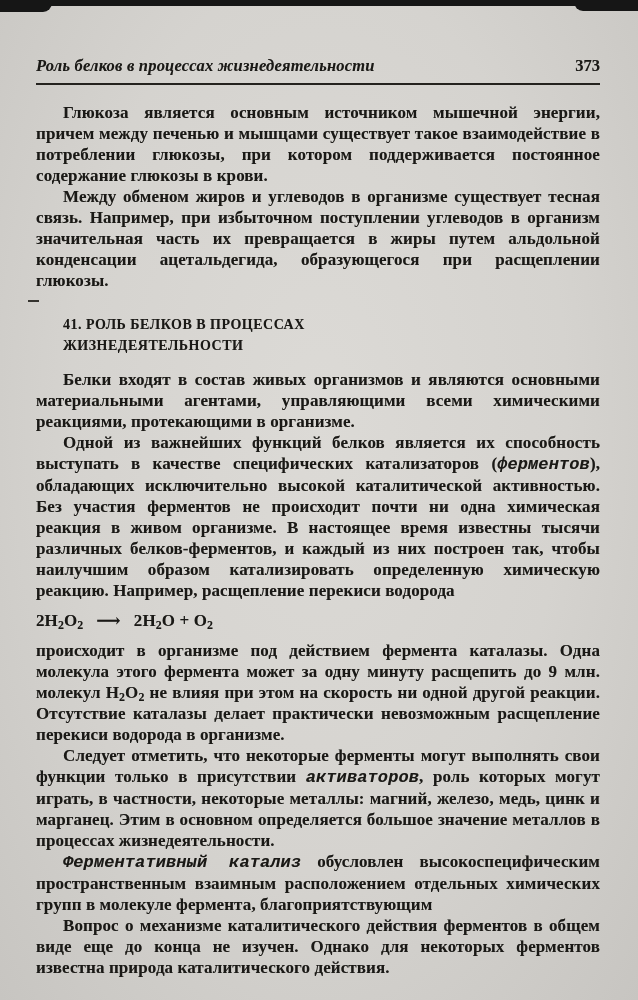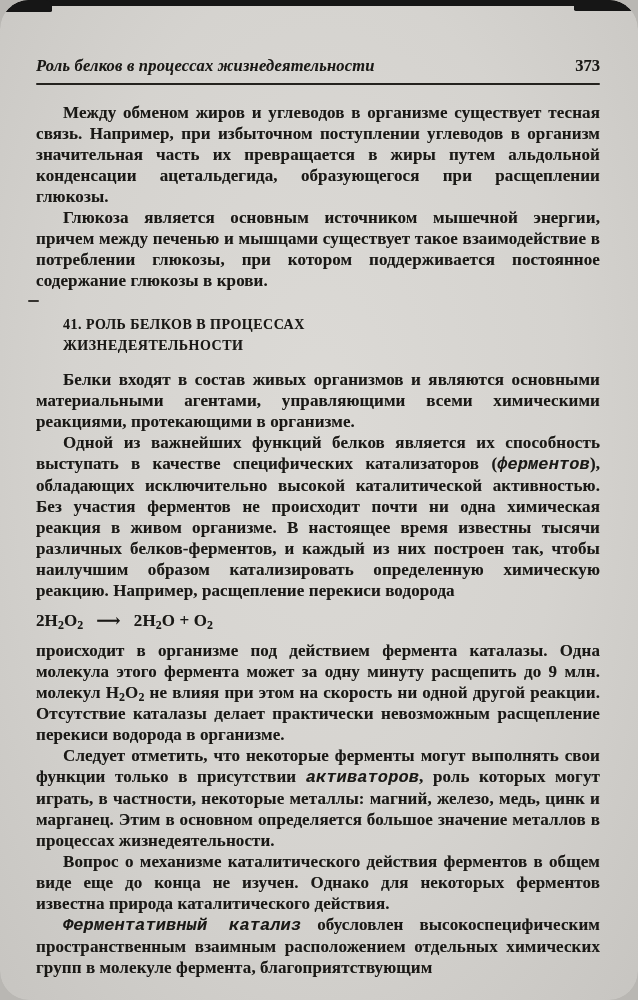--- a/index.html
+++ b/index.html
@@ -1,15 +1,15 @@
 <!DOCTYPE html>
 <html lang="ru"><head>
 <meta charset="utf-8">
 <style>
-  * { margin: 0; padding: 0; box-sizing: border-box; border-radius: 29px; }
+  * { margin: 0; padding: 0; box-sizing: border-box; }
   html, body { width: 638px; background: #b9b7b3; }
   body { font-family: "Liberation Serif", "DejaVu Serif", serif; }
 
   .page {
     position: relative;
     width: 638px;
     height: 1000px;
     overflow: hidden;
     color: #1a1916;
     background: radial-gradient(ellipse at 50% 42%, #dcdad6 0%, #d5d3cf 55%, #c7c5c1 100%);
@@ -72,28 +72,28 @@
   <div class="artifact-dash"></div>
 
   <div class="inner">
     <header class="running-head">
       <span class="running-title">Роль белков в процессах жизнедеятельности</span>
       <span class="page-number">373</span>
     </header>
     <div class="head-rule"></div>
 
     <main class="body-text">
+        <p class="para"><span>Глюкоза является основным источником мышечной энергии, причем между печенью и мышцами существует такое взаимодействие в потреблении глюкозы, при котором поддерживается постоянное содержание глюкозы в крови.</span></p>
         <p class="para"><span>Между обменом жиров и углеводов в организме существует тесная связь. Например, при избыточном поступлении углеводов в организм значительная часть их превращается в жиры путем альдольной конденсации ацетальдегида, образующегося при расщеплении глюкозы.</span></p>
-        <p class="para"><span>Глюкоза является основным источником мышечной энергии, причем между печенью и мышцами существует такое взаимодействие в потреблении глюкозы, при котором поддерживается постоянное содержание глюкозы в крови.</span></p>
         <div class="section-heading">
           <div>41. РОЛЬ БЕЛКОВ В ПРОЦЕССАХ</div>
           <div>ЖИЗНЕДЕЯТЕЛЬНОСТИ</div>
         </div>
         <p class="para"><span>Белки входят в состав живых организмов и являются основными материальными агентами, управляющими всеми химическими реакциями, протекающими в организме.</span></p>
         <p class="para"><span>Одной из важнейших функций белков является их способность выступать в качестве специфических катализаторов (</span><i>ферментов</i><span>), обладающих исключительно высокой каталитической активностью. Без участия ферментов не происходит почти ни одна химическая реакция в живом организме. В настоящее время известны тысячи различных белков-ферментов, и каждый из них построен так, чтобы наилучшим образом катализировать определенную химическую реакцию. Например, расщепление перекиси водорода</span></p>
         <p class="equation"><span>2H</span><sub>2</sub><span>O</span><sub>2</sub><span class="arrow">⟶</span><span>2H</span><sub>2</sub><span>O + O</span><sub>2</sub></p>
         <p class="para noindent"><span>происходит в организме под действием фермента каталазы. Одна молекула этого фермента может за одну минуту расщепить до 9 млн. молекул H</span><sub>2</sub><span>O</span><sub>2</sub><span> не влияя при этом на скорость ни одной другой реакции. Отсутствие каталазы делает практически невозможным расщепление перекиси водорода в организме.</span></p>
         <p class="para"><span>Следует отметить, что некоторые ферменты могут выполнять свои функции только в присутствии </span><i>активаторов</i><span>, роль которых могут играть, в частности, некоторые металлы: магний, железо, медь, цинк и марганец. Этим в основном определяется большое значение металлов в процессах жизнедеятельности.</span></p>
+        <p class="para"><i>Ферментативный катализ</i><span> обусловлен высокоспецифическим пространственным взаимным расположением отдельных химических групп в молекуле фермента, благоприятствующим</span></p>
         <p class="para"><span>Вопрос о механизме каталитического действия ферментов в общем виде еще до конца не изучен. Однако для некоторых ферментов известна природа каталитического действия.</span></p>
-        <p class="para"><i>Ферментативный катализ</i><span> обусловлен высокоспецифическим пространственным взаимным расположением отдельных химических групп в молекуле фермента, благоприятствующим</span></p>
       </main>
   </div>
 </div>
 
 </body></html>

